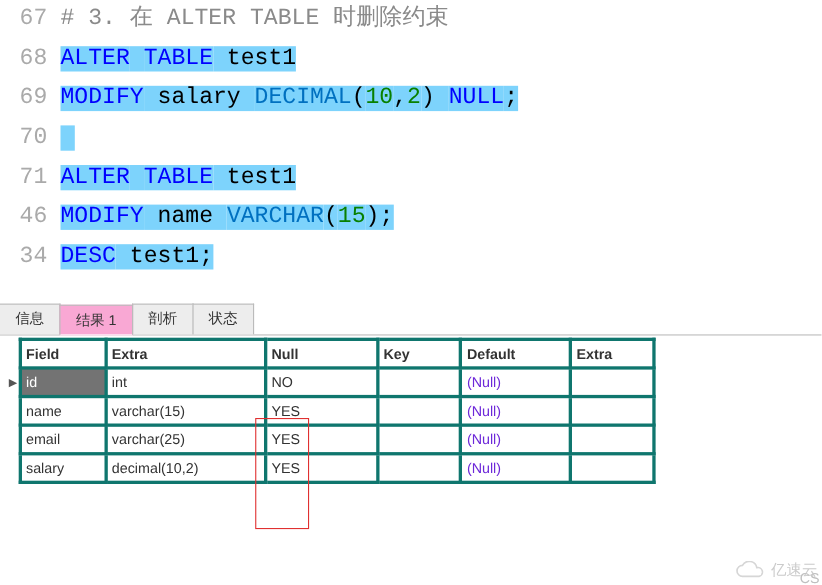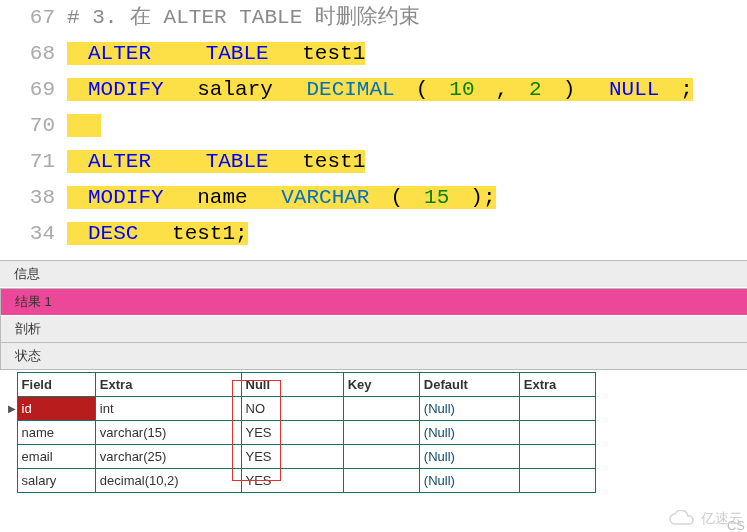--- a/index.html
+++ b/index.html
@@ -17,65 +17,63 @@
     line-height: 36px;
     padding: 0 0 4px 0;
   }
   .code-line { display: flex; white-space: pre; }
   .gutter {
     width: 55px;
     text-align: right;
     color: #aaa;
     padding-right: 12px;
     user-select: none;
-    margin-left: 12px;
   }
   .code-content {}
-  .sel { background:#fde047;padding-left:21px; }
+  .sel { background:#7dd3fc; }
   .kw-blue { color: #0000ff; }
   .plain  { color: #000; }
   .type   { color: #0070c0; }
   .num    { color: #088000; }
   .comment{ color: #8a8a8a; }
 
   .tabs {
     display:flex;
     border-bottom:1px solid #bbb;
     font-size:13px;
-    margin-top:4px;
-    flex-direction:column;
+    margin-top:20px;
   }
   .tab {
     padding:4px 14px;
     border:1px solid #bbb;
     border-bottom:none;
     margin-right:-1px;
     background:#ededed;
     color:#333;
     cursor:pointer;
   }
   .tab.first { border-left:none; }
   .tab.active {
-    background:#ec4899;
+    background:#f9a8d4;
     font-weight:normal;
     border-bottom:1px solid #fff;
     position:relative;
     top:1px;
   }
 
   .grid {
     font-size:13px;
     color:#333;
     border-collapse:collapse;
     margin-left:6px;
     margin-top:2px;
     width:590px;
   }
   .grid th, .grid td {
-    border:1px solid #0f766e;
+    border:3px solid #0f766e;
     padding:4px 4px 4px 4px;
     text-align:left;
     height:24px;
   }
   .grid th {
     background:#fff;
     font-weight:bold;
   }
   .row-ptr {
     width:6px;
@@ -83,22 +81,22 @@
     padding:0 0 0 2px !important;
     font-size:10px;
     color:#555;
   }
   .cell-field { width:72px;}
   .cell-type  { width:134px;}
   .cell-null  { width:94px;}
   .cell-key   { width:70px;}
   .cell-def   { width:92px;}
   .cell-extra { width:70px;}
-  .null-val { color:#0c4a6e; }
-  .sel-field { background:#b91c1c; color:#fff; }
+  .null-val { color:#6d28d9; }
+  .sel-field { background:#737373; color:#fff; }
 
   .red-box {
     position:absolute;
     border:1px solid #e03030;
     pointer-events:none;
   }
   .watermark {
     position:absolute;
     right:4px; bottom:4px;
     font-size:14px;
@@ -121,21 +119,21 @@
 </style>
 </head>
 <body>
 
 <div class="editor" id="editor">
     <div class="code-line"><span class="gutter">67</span><span class="code-content"><span class="comment"># 3. 在 ALTER TABLE 时删除约束</span></span></div>
     <div class="code-line"><span class="gutter">68</span><span class="code-content"><span class="kw-blue sel">ALTER</span><span class="plain sel"> </span><span class="kw-blue sel">TABLE</span><span class="plain sel"> test1</span></span></div>
     <div class="code-line"><span class="gutter">69</span><span class="code-content"><span class="kw-blue sel">MODIFY</span><span class="plain sel"> salary </span><span class="type sel">DECIMAL</span><span class="plain sel">(</span><span class="num sel">10</span><span class="plain sel">,</span><span class="num sel">2</span><span class="plain sel">) </span><span class="kw-blue sel">NULL</span><span class="plain sel">;</span></span></div>
     <div class="code-line"><span class="gutter">70</span><span class="code-content"><span class="plain sel"> </span></span></div>
     <div class="code-line"><span class="gutter">71</span><span class="code-content"><span class="kw-blue sel">ALTER</span><span class="plain sel"> </span><span class="kw-blue sel">TABLE</span><span class="plain sel"> test1</span></span></div>
-    <div class="code-line"><span class="gutter">38</span><span class="code-content"><span class="kw-blue sel">MODIFY</span><span class="plain sel"> name </span><span class="type sel">VARCHAR</span><span class="plain sel">(</span><span class="num sel">15</span><span class="plain sel">);</span></span></div>
+    <div class="code-line"><span class="gutter">46</span><span class="code-content"><span class="kw-blue sel">MODIFY</span><span class="plain sel"> name </span><span class="type sel">VARCHAR</span><span class="plain sel">(</span><span class="num sel">15</span><span class="plain sel">);</span></span></div>
     <div class="code-line"><span class="gutter">34</span><span class="code-content"><span class="kw-blue sel">DESC</span><span class="plain sel"> test1;</span></span></div>
   </div>
 
 <div class="tabs" id="tabs">
     <div class="tab first">信息</div>
     <div class="tab active">结果 1</div>
     <div class="tab">剖析</div>
     <div class="tab">状态</div>
   </div>
 

